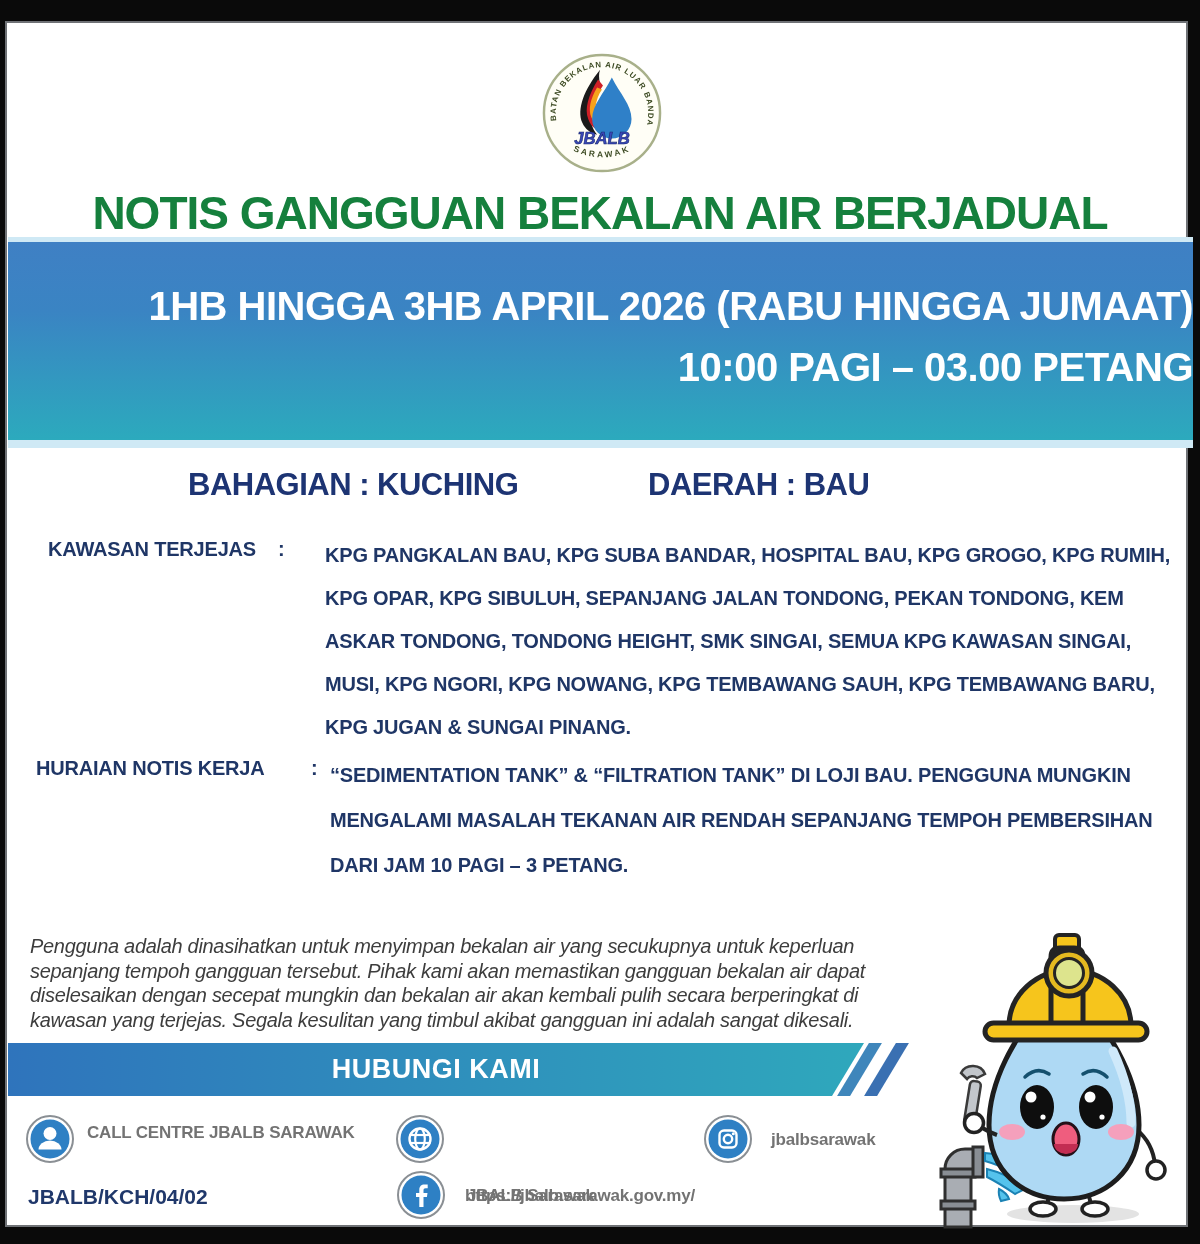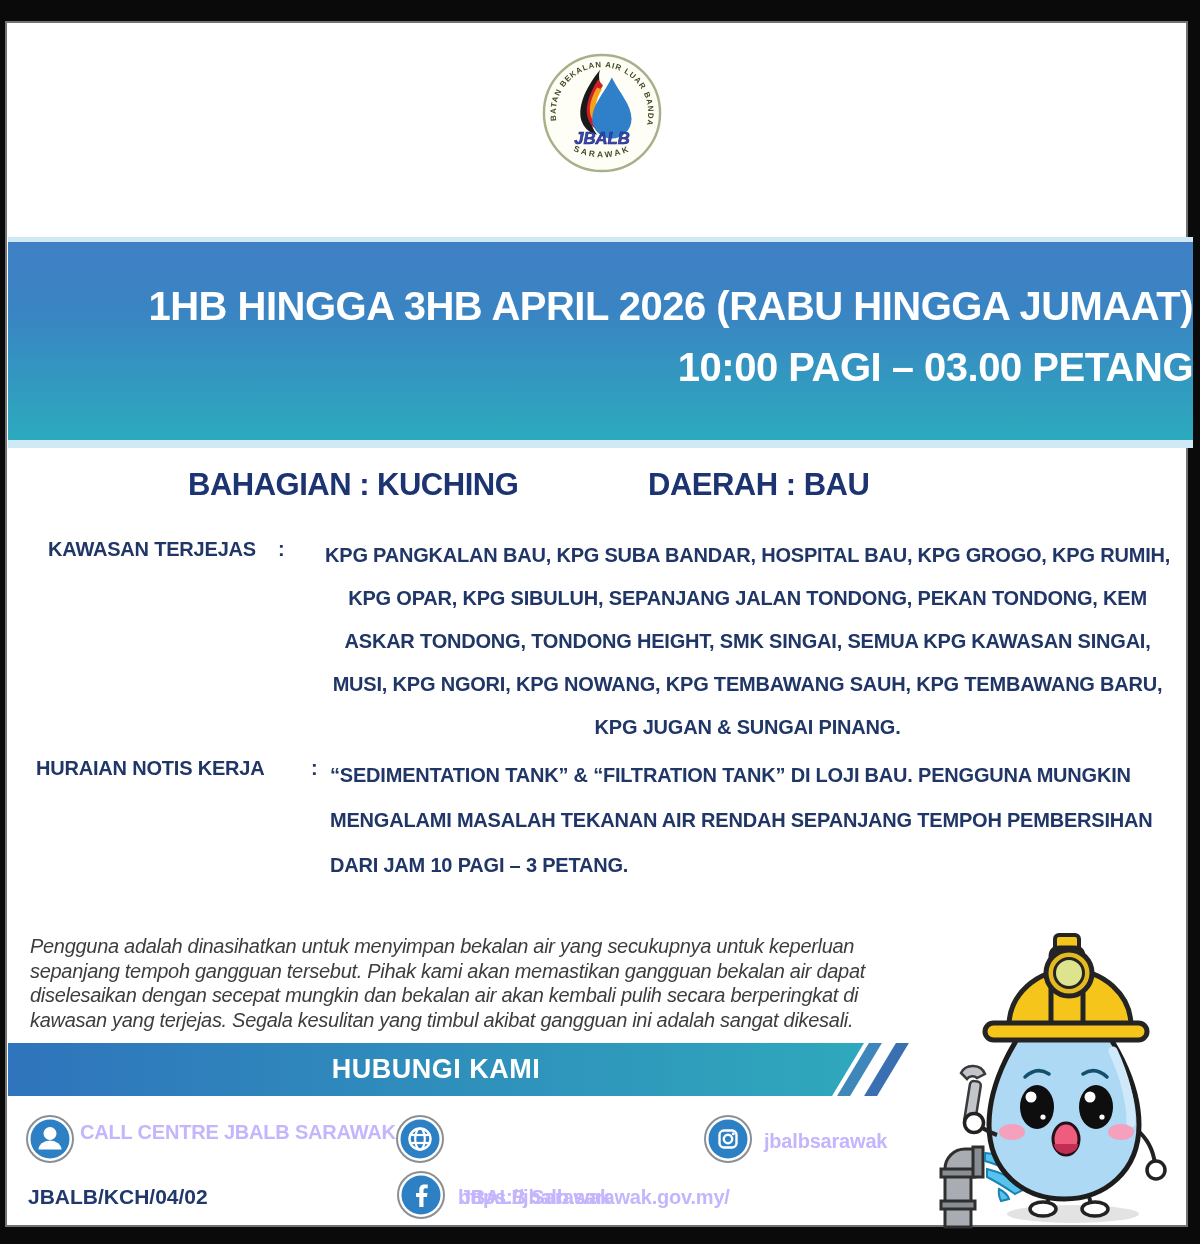--- a/index.html
+++ b/index.html
@@ -8,38 +8,38 @@
     font-family:"Liberation Sans",sans-serif;overflow:hidden;
   }
   .sheet{position:absolute;left:5px;top:21px;width:1183px;height:1206px;
     background:#ffffff;border:2px solid #6f7276;box-sizing:border-box;}
   .abs{position:absolute;}
   .nowrap{white-space:nowrap;}
 
   .logo{left:541px;top:52px;width:122px;height:122px;}
 
   .page-title{left:0;top:186px;width:1200px;text-align:center;
-    font-size:46px;font-weight:bold;color:#ffffff;letter-spacing:-1px;}
+    font-size:46px;font-weight:bold;color:#15803d;letter-spacing:-1px;}
 
   .banner{left:8px;top:237px;width:1185px;height:211px;box-sizing:border-box;
     background:linear-gradient(180deg,#3f80c4 0%,#3a84c3 35%,#2caabd 100%);
     border-top:5px solid #cfe9f5;border-bottom:8px solid #cfe9f5;
     color:#ffffff;text-align:right;}
   .banner-line1{margin-top:42px;font-size:40px;font-weight:bold;letter-spacing:-0.5px;}
   .banner-line2{margin-top:16px;font-size:40px;font-weight:bold;letter-spacing:-0.5px;}
 
   .region{top:467px;font-size:31px;font-weight:bold;color:#1d3473;letter-spacing:-0.5px;}
   .region.bahagian{left:188px;}
   .region.daerah{left:648px;}
 
   .sec-label{font-size:20px;font-weight:bold;color:#1f3666;letter-spacing:-0.2px;}
   .kawasan-label{left:48px;top:538px;}
   .kawasan-colon{left:278px;top:538px;}
   .kawasan-lines{left:325px;top:534px;font-size:20px;font-weight:bold;color:#1f3666;
-    line-height:43px;letter-spacing:-0.2px;text-align:center;}
+    line-height:43px;letter-spacing:-0.2px;}
   .huraian-label{left:36px;top:757px;}
   .huraian-colon{left:311px;top:757px;}
   .huraian-lines{left:330px;top:753px;font-size:20px;font-weight:bold;color:#1f3666;
     line-height:45px;letter-spacing:-0.2px;}
 
   .advisory{left:30px;top:934px;font-size:20px;font-style:italic;color:#3d3d3d;
     line-height:24.5px;letter-spacing:-0.3px;}
 
   .contact-bar{left:8px;top:1043px;width:856px;height:53px;
     background:linear-gradient(90deg,#2f74bc 0%,#2fa8bc 100%);
@@ -48,21 +48,21 @@
     letter-spacing:0.5px;}
   .stripe{top:1043px;width:13px;height:53px;transform:skewX(-31deg);}
   .stripe.s1{left:853px;background:#3f86bb;}
   .stripe.s2{left:880px;background:#3a70b2;}
 
   .badge{width:48px;height:48px;}
   .ic-call{left:26px;top:1115px;}
   .ic-globe{left:396px;top:1115px;}
   .ic-ig{left:704px;top:1115px;}
   .ic-fb{left:397px;top:1171px;}
-  .ftxt{font-size:20px;font-weight:bold;color:#c4b5fd;letter-spacing:-0.2px;}
+  .ftxt{font-size:17px;font-weight:bold;color:#737373;letter-spacing:-0.2px;margin-left:7px;}
   .call-text{left:80px;top:1121px;line-height:23px;}
   .site-text{left:458px;top:1186px;}
   .ig-text{left:764px;top:1130px;}
   .fb-text{left:460px;top:1186px;}
   .ref-text{left:28px;top:1185px;font-size:21px;font-weight:bold;color:#20386b;}
 
   .mascot{left:933px;top:923px;width:260px;height:308px;}
 </style>
 </head>
 <body>

